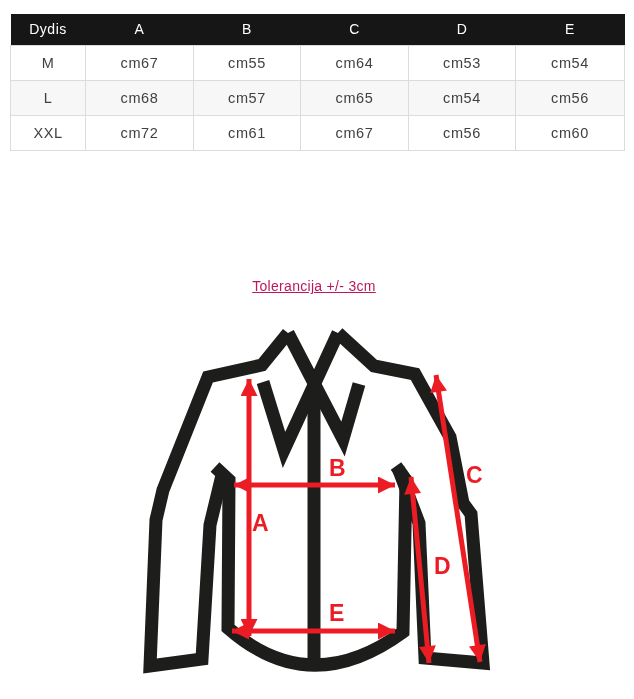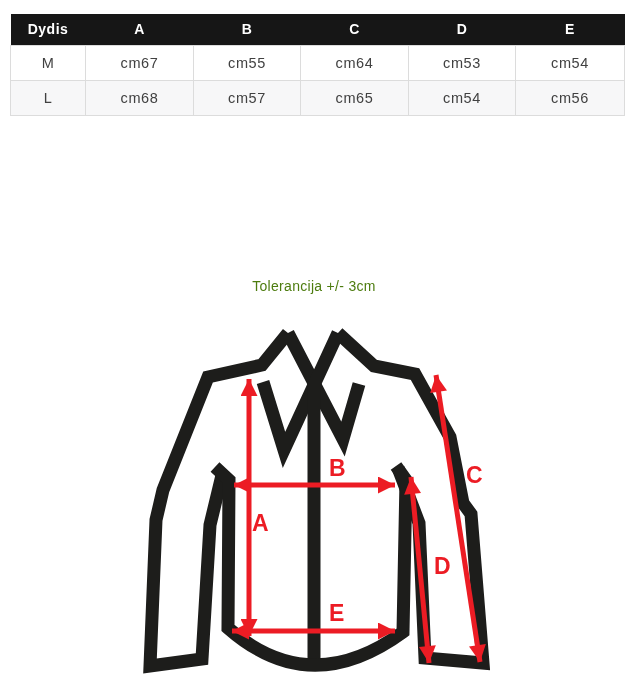--- a/index.html
+++ b/index.html
@@ -17,21 +17,21 @@
     left: 10px;
     top: 14px;
     width: 614px;
     border-collapse: collapse;
     table-layout: fixed;
   }
   table.size-table th {
     background: #161616;
     color: #ffffff;
     font-size: 14px;
-    font-weight: bold;
+    font-weight: normal;
     letter-spacing: .5px;
     height: 31px;
     text-align: center;
     border: none;
   }
   table.size-table td {
     height: 35px;
     text-align: center;
     vertical-align: middle;
     font-size: 14.5px;
@@ -42,21 +42,22 @@
   }
   table.size-table tbody tr:nth-child(even) td { background: #f7f7f8; }
   .tolerance {
     position: absolute;
     left: 0;
     top: 278px;
     width: 628px;
     text-align: center;
     font-size: 14px;
     letter-spacing: .3px;
-    color: #4d7c0f;
+    color: #be185d;
+    text-decoration: underline;
   }
   svg.shirt-svg {
     position: absolute;
     left: 0;
     top: 320px;
     width: 634px;
     height: 379px;
   }
   .outline {
     fill: none;
@@ -111,20 +112,28 @@
         <td>cm54</td>
       </tr>
       <tr>
         <td>L</td>
         <td>cm68</td>
         <td>cm57</td>
         <td>cm65</td>
         <td>cm54</td>
         <td>cm56</td>
       </tr>
+      <tr>
+        <td>XXL</td>
+        <td>cm72</td>
+        <td>cm61</td>
+        <td>cm67</td>
+        <td>cm56</td>
+        <td>cm60</td>
+      </tr>
     </tbody>
   </table>
 
   <div class="tolerance">Tolerancija +/- 3cm</div>
 
   <svg class="shirt-svg" viewBox="0 320 634 379" xmlns="http://www.w3.org/2000/svg">
     <defs>
       <marker id="ah-end" viewBox="0 0 10 10" refX="10" refY="5" markerWidth="3.8" markerHeight="3.4" orient="auto">
         <path d="M0,0 L10,5 L0,10 Z" fill="#ec1c24"></path>
       </marker>

